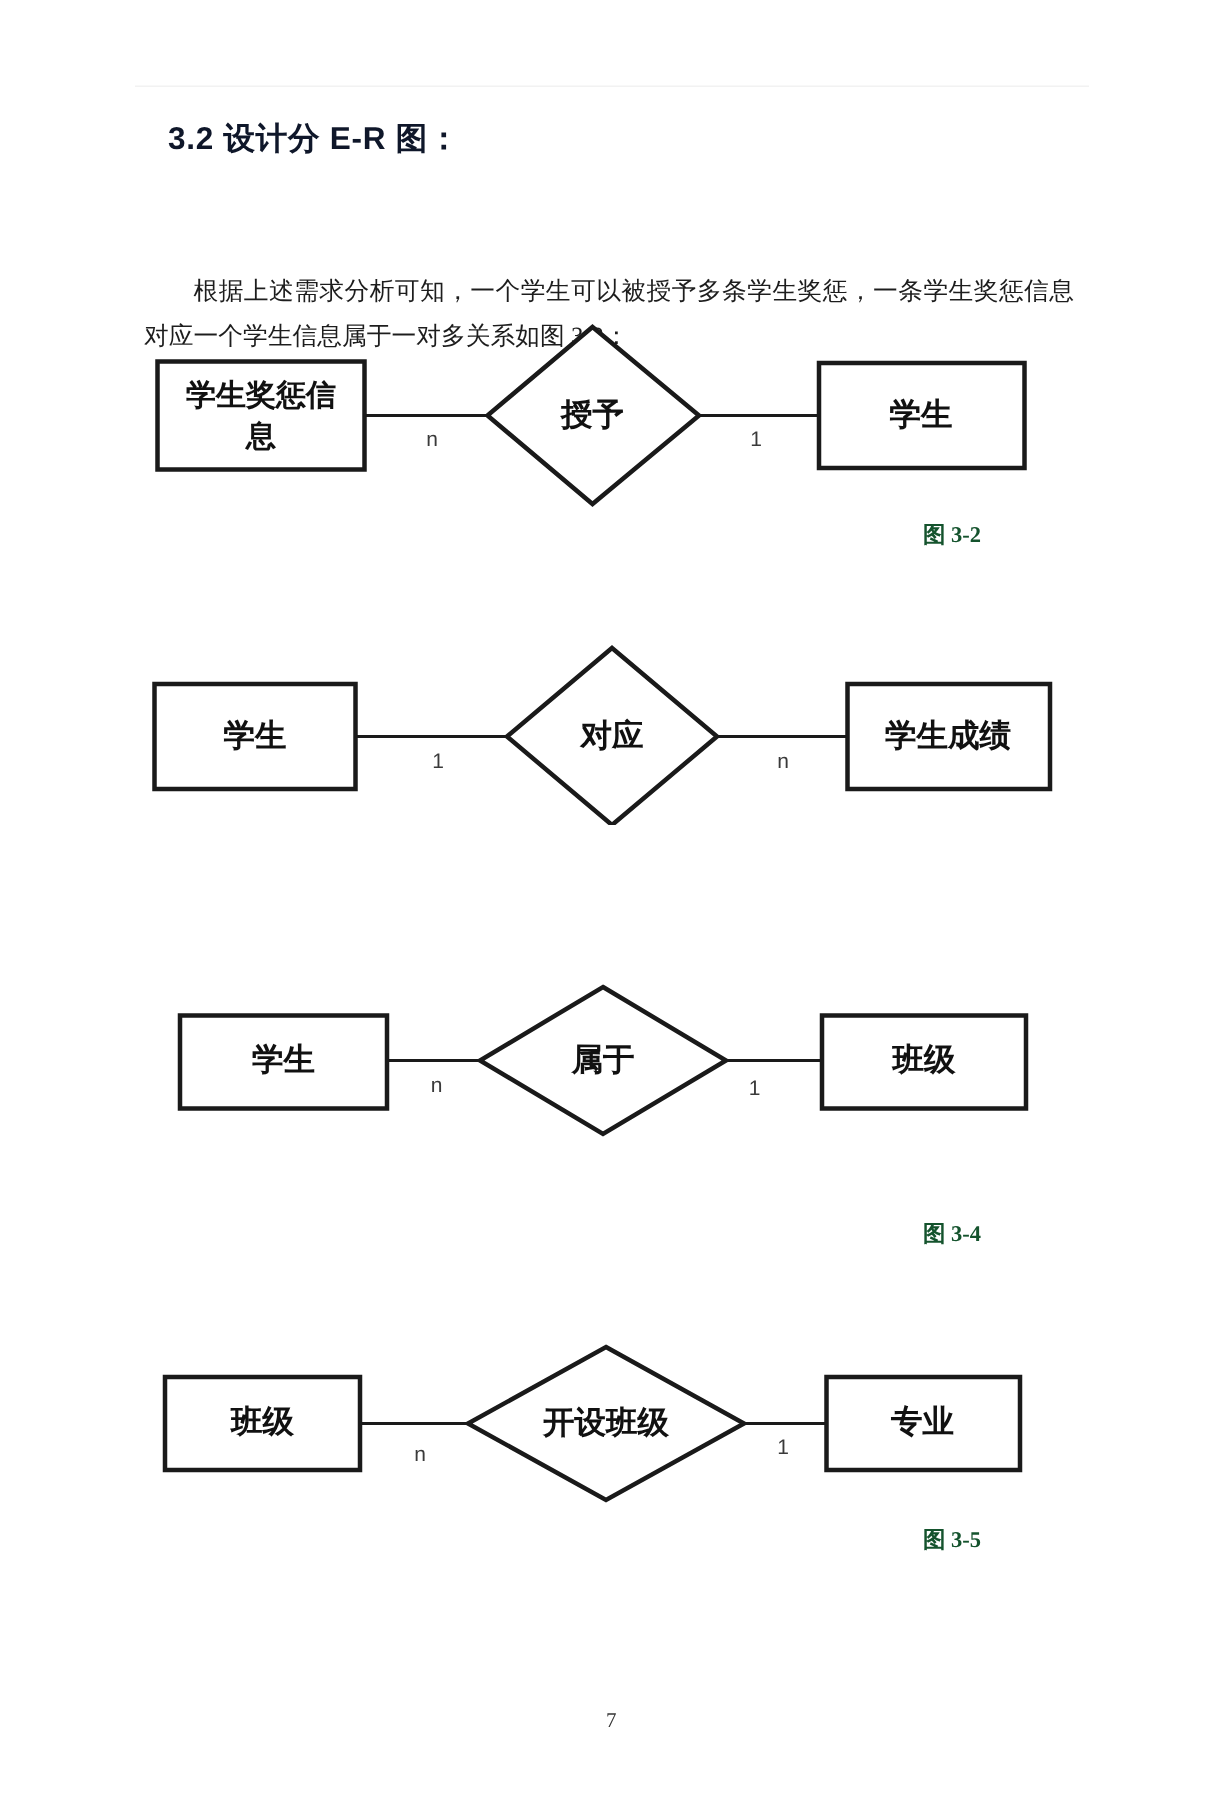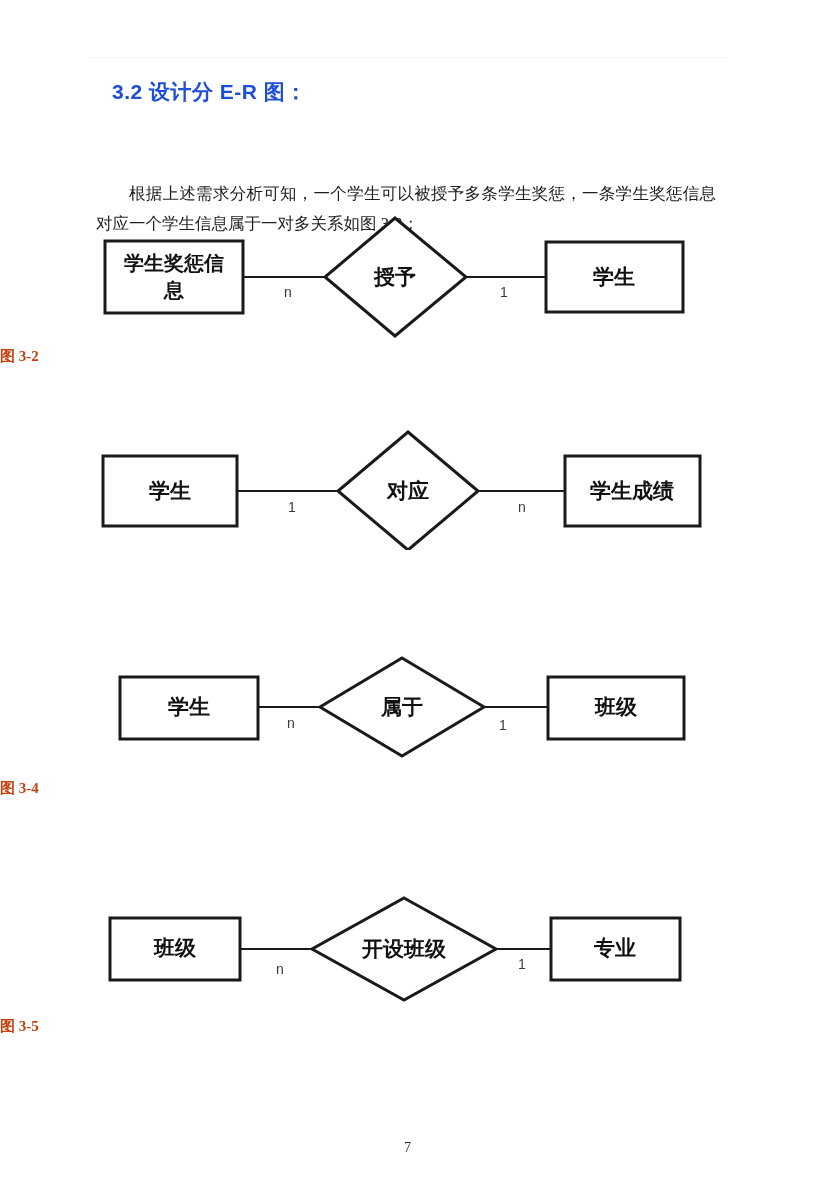--- a/index.html
+++ b/index.html
@@ -33,43 +33,43 @@
     background: #f2f2f2;
   }
   .heading {
     position: absolute;
     left: 112px;
     top: 78px;
     font-family: "Liberation Sans", "DejaVu Sans", sans-serif;
     font-weight: bold;
     font-size: 21px;
     letter-spacing: 0.5px;
-    color: #1d4ed8;
+    color: #0f172a;
     white-space: nowrap;
   }
   .para {
     position: absolute;
     left: 96px;
     width: 620px;
     font-size: 16.5px;
     line-height: 30px;
     text-align: justify;
     text-justify: inter-ideograph;
     text-indent: 2em;
     color: #1d1d1d;
     margin-top: 27px;
   }
   .caption {
     position: absolute;
     width: 654px;
     left: 0;
-    text-align: left;
+    text-align: right;
     font-size: 15px;
     font-weight: bold;
-    color: #c2410c;
+    color: #14532d;
     font-family: "Liberation Serif", "DejaVu Serif", serif;
   }
   .footer-pageno {
     position: absolute;
     left: 0;
     top: 1140px;
     width: 815px;
     text-align: center;
     font-size: 14px;
     color: #333;
@@ -167,21 +167,21 @@
       <text class="er-box-text" x="189" y="53" font-size="21">学生</text>
       <polygon class="er-shape" points="402,3 484,52 402,101 320,52" stroke-width="3"></polygon>
       <text class="er-diamond-text" x="402" y="53" font-size="21">属于</text>
       <rect class="er-shape" x="548" y="22" width="136" height="62" stroke-width="3"></rect>
       <text class="er-box-text" x="616" y="53" font-size="21">班级</text>
       <text class="er-card-text" x="291" y="73">n</text>
       <text class="er-card-text" x="503" y="75">1</text>
     </svg>
   </div>
 
-  <div class="caption" style="top:779px;">图 3-4</div>
+  <div class="caption" style="top:813px;">图 3-4</div>
 
 
   <div class="er" style="top:895px;">
     <svg width="815" height="108" viewBox="0 0 815 108" xmlns="http://www.w3.org/2000/svg">
       <line class="er-line" x1="240" y1="54" x2="312" y2="54"></line>
       <line class="er-line" x1="496" y1="54" x2="551" y2="54"></line>
       <rect class="er-shape" x="110" y="23" width="130" height="62" stroke-width="3"></rect>
       <text class="er-box-text" x="175" y="54" font-size="21">班级</text>
       <polygon class="er-shape" points="404,3 496,54 404,105 312,54" stroke-width="3"></polygon>
       <text class="er-diamond-text" x="404" y="55" font-size="21">开设班级</text>

